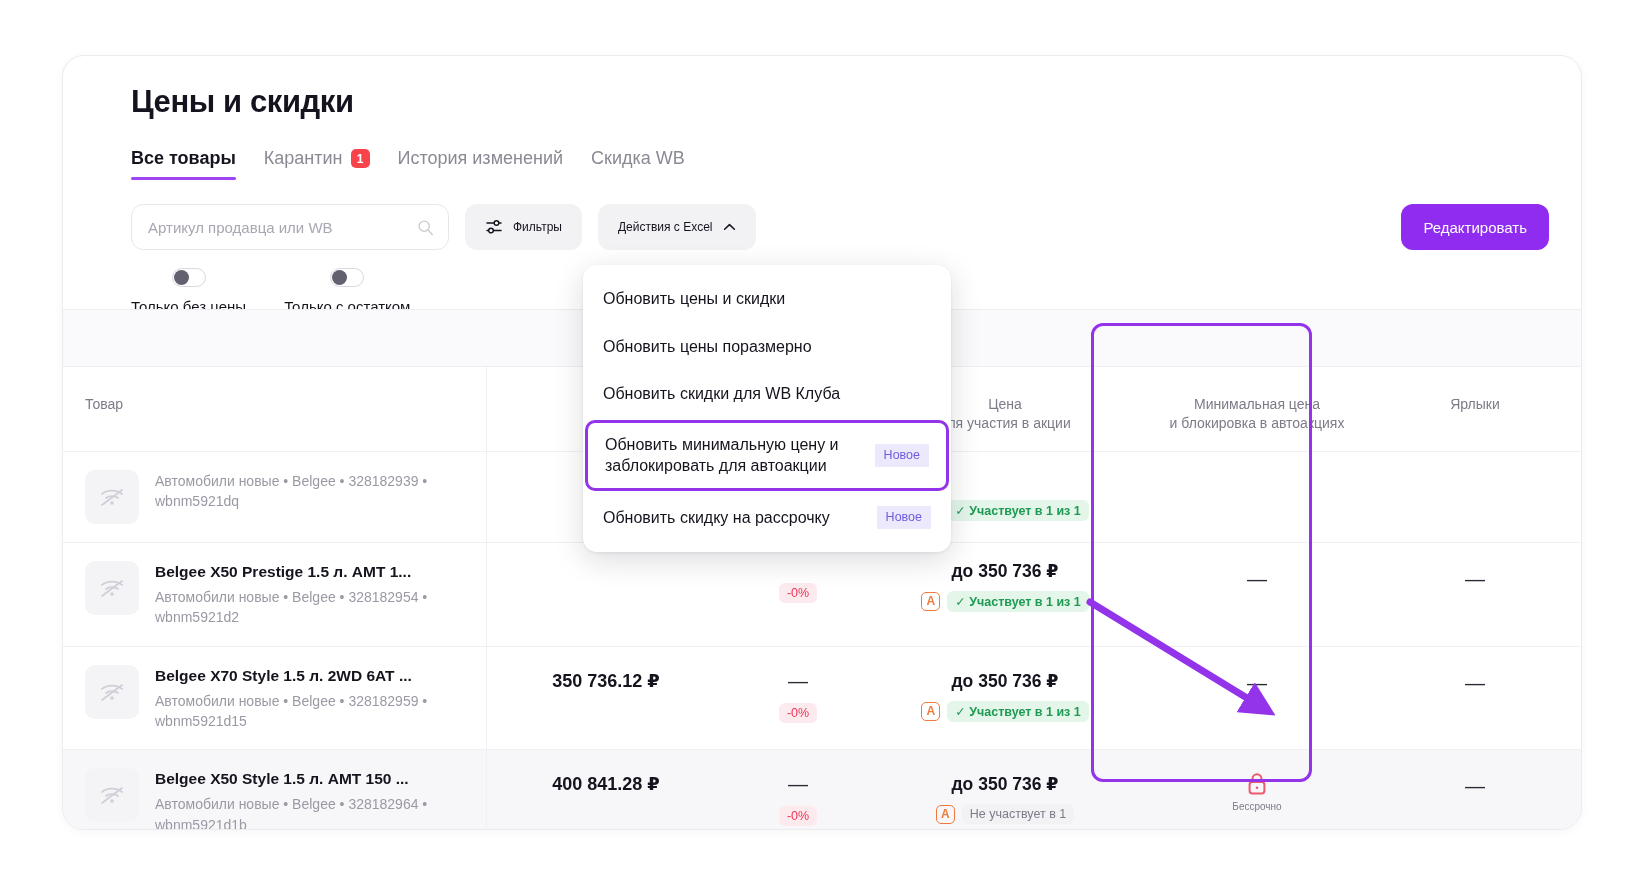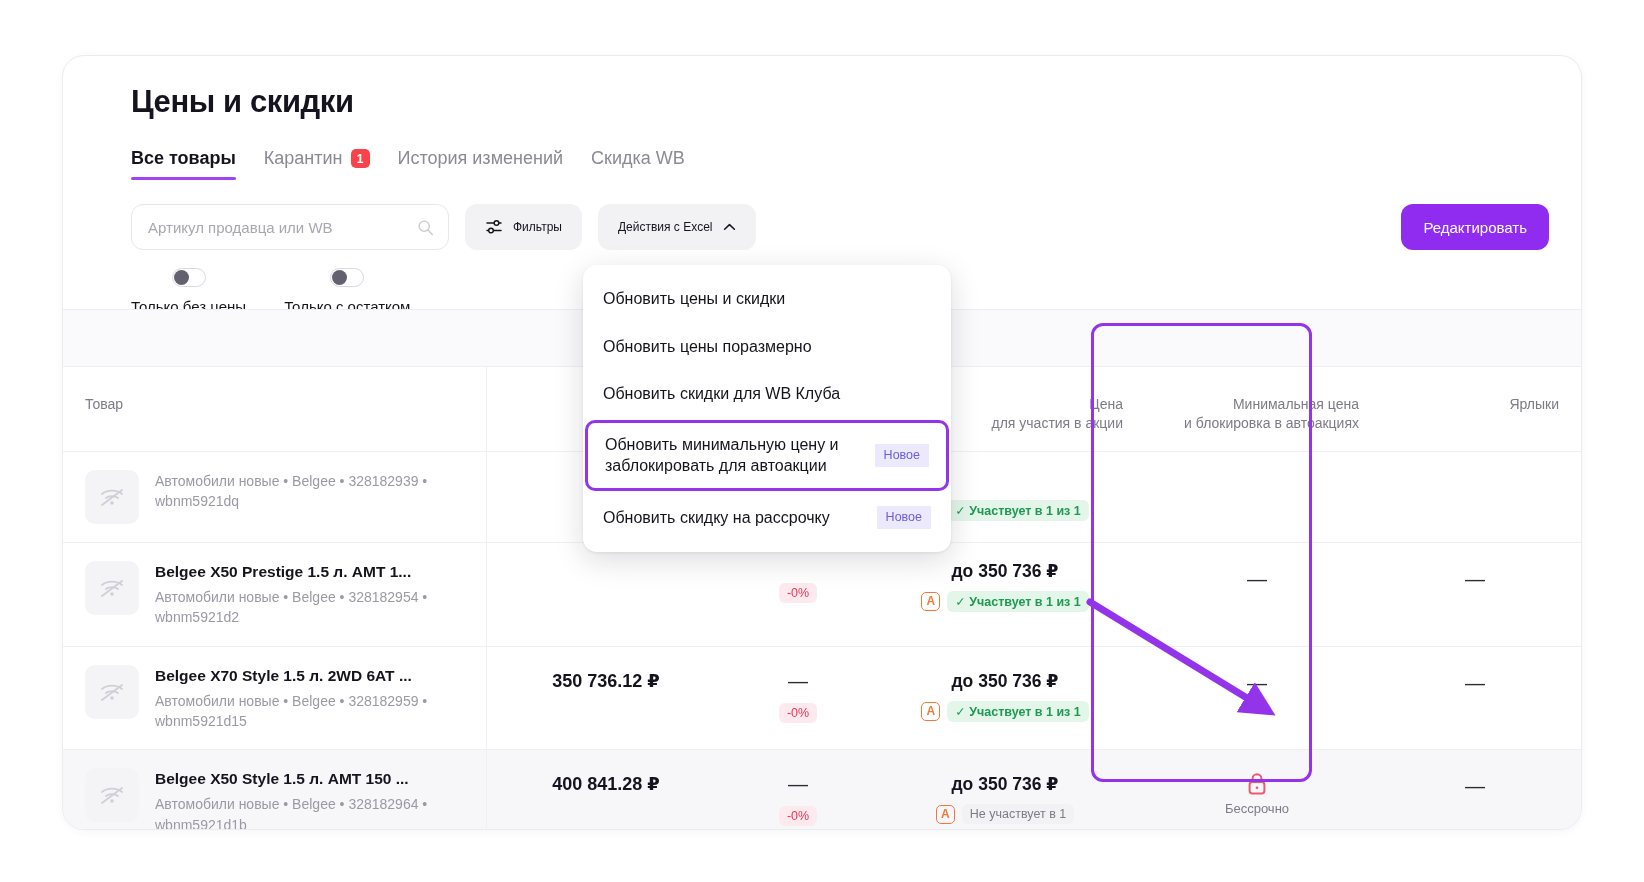--- a/index.html
+++ b/index.html
@@ -103,21 +103,21 @@
   .c-product { width: 424px; flex: none; padding: 18px 22px 18px 22px; border-right: 1px solid #f0f0f4; }
   .c-price   { width: 238px; flex: none; padding: 18px 18px; text-align: center; }
   .c-disc    { width: 146px; flex: none; padding: 18px 10px; text-align: center; }
   .c-promo   { width: 268px; flex: none; padding: 18px 16px; text-align: center; }
   .c-min     { width: 236px; flex: none; padding: 18px 16px; text-align: center; }
   .c-tags    { width: 200px; flex: none; padding: 18px 16px; text-align: center; }
 
   .col-head {
     font-size: 14px; color: #7c7b87; line-height: 1.35; padding-top: 10px;
   }
-  .col-head.center { text-align: right; }
+  .col-head.center { text-align: center; }
 
   .prod { display: flex; gap: 16px; align-items: flex-start; }
   .thumb {
     width: 54px; height: 54px; border-radius: 10px; background: #f4f4f7;
     flex: none; display: flex; align-items: center; justify-content: center;
   }
   .prod-text { flex: 1; min-width: 0; padding-top: 1px; }
   .prod-title {
     font-size: 15.5px; font-weight: 700; color: #15141e; line-height: 1.3;
     margin-bottom: 5px; white-space: nowrap; overflow: hidden; text-overflow: ellipsis;
@@ -136,21 +136,21 @@
     width: 19px; height: 19px; border: 1.4px solid #f07a3e; border-radius: 5px;
     color: #f07a3e; font-size: 12px; font-weight: 700; line-height: 17px; text-align: center;
     flex: none;
   }
   .part-badge {
     background: #e4f6ea; color: #1f9a52; font-size: 12.5px; font-weight: 700;
     border-radius: 6px; padding: 3px 8px; white-space: nowrap;
   }
   .part-badge.neutral { background: #f2f2f5; color: #7c7b87; font-weight: 400; }
   .lock-cell { display: flex; flex-direction: column; align-items: center; gap: 5px; }
-  .lock-label { font-size: 13px; color: #7c7b87; }
+  .lock-label { font-size: 10px; color: #7c7b87; }
 
   
   .dropdown {
     position: absolute; left: 583px; top: 265px; width: 368px;
     background: #fff; border-radius: 14px;
     box-shadow: 0 8px 30px rgba(20,18,40,.15), 0 1px 3px rgba(20,18,40,.08);
     padding: 10px 0; z-index: 40;
   }
   .dd-item {
     display: flex; align-items: center; justify-content: space-between;

